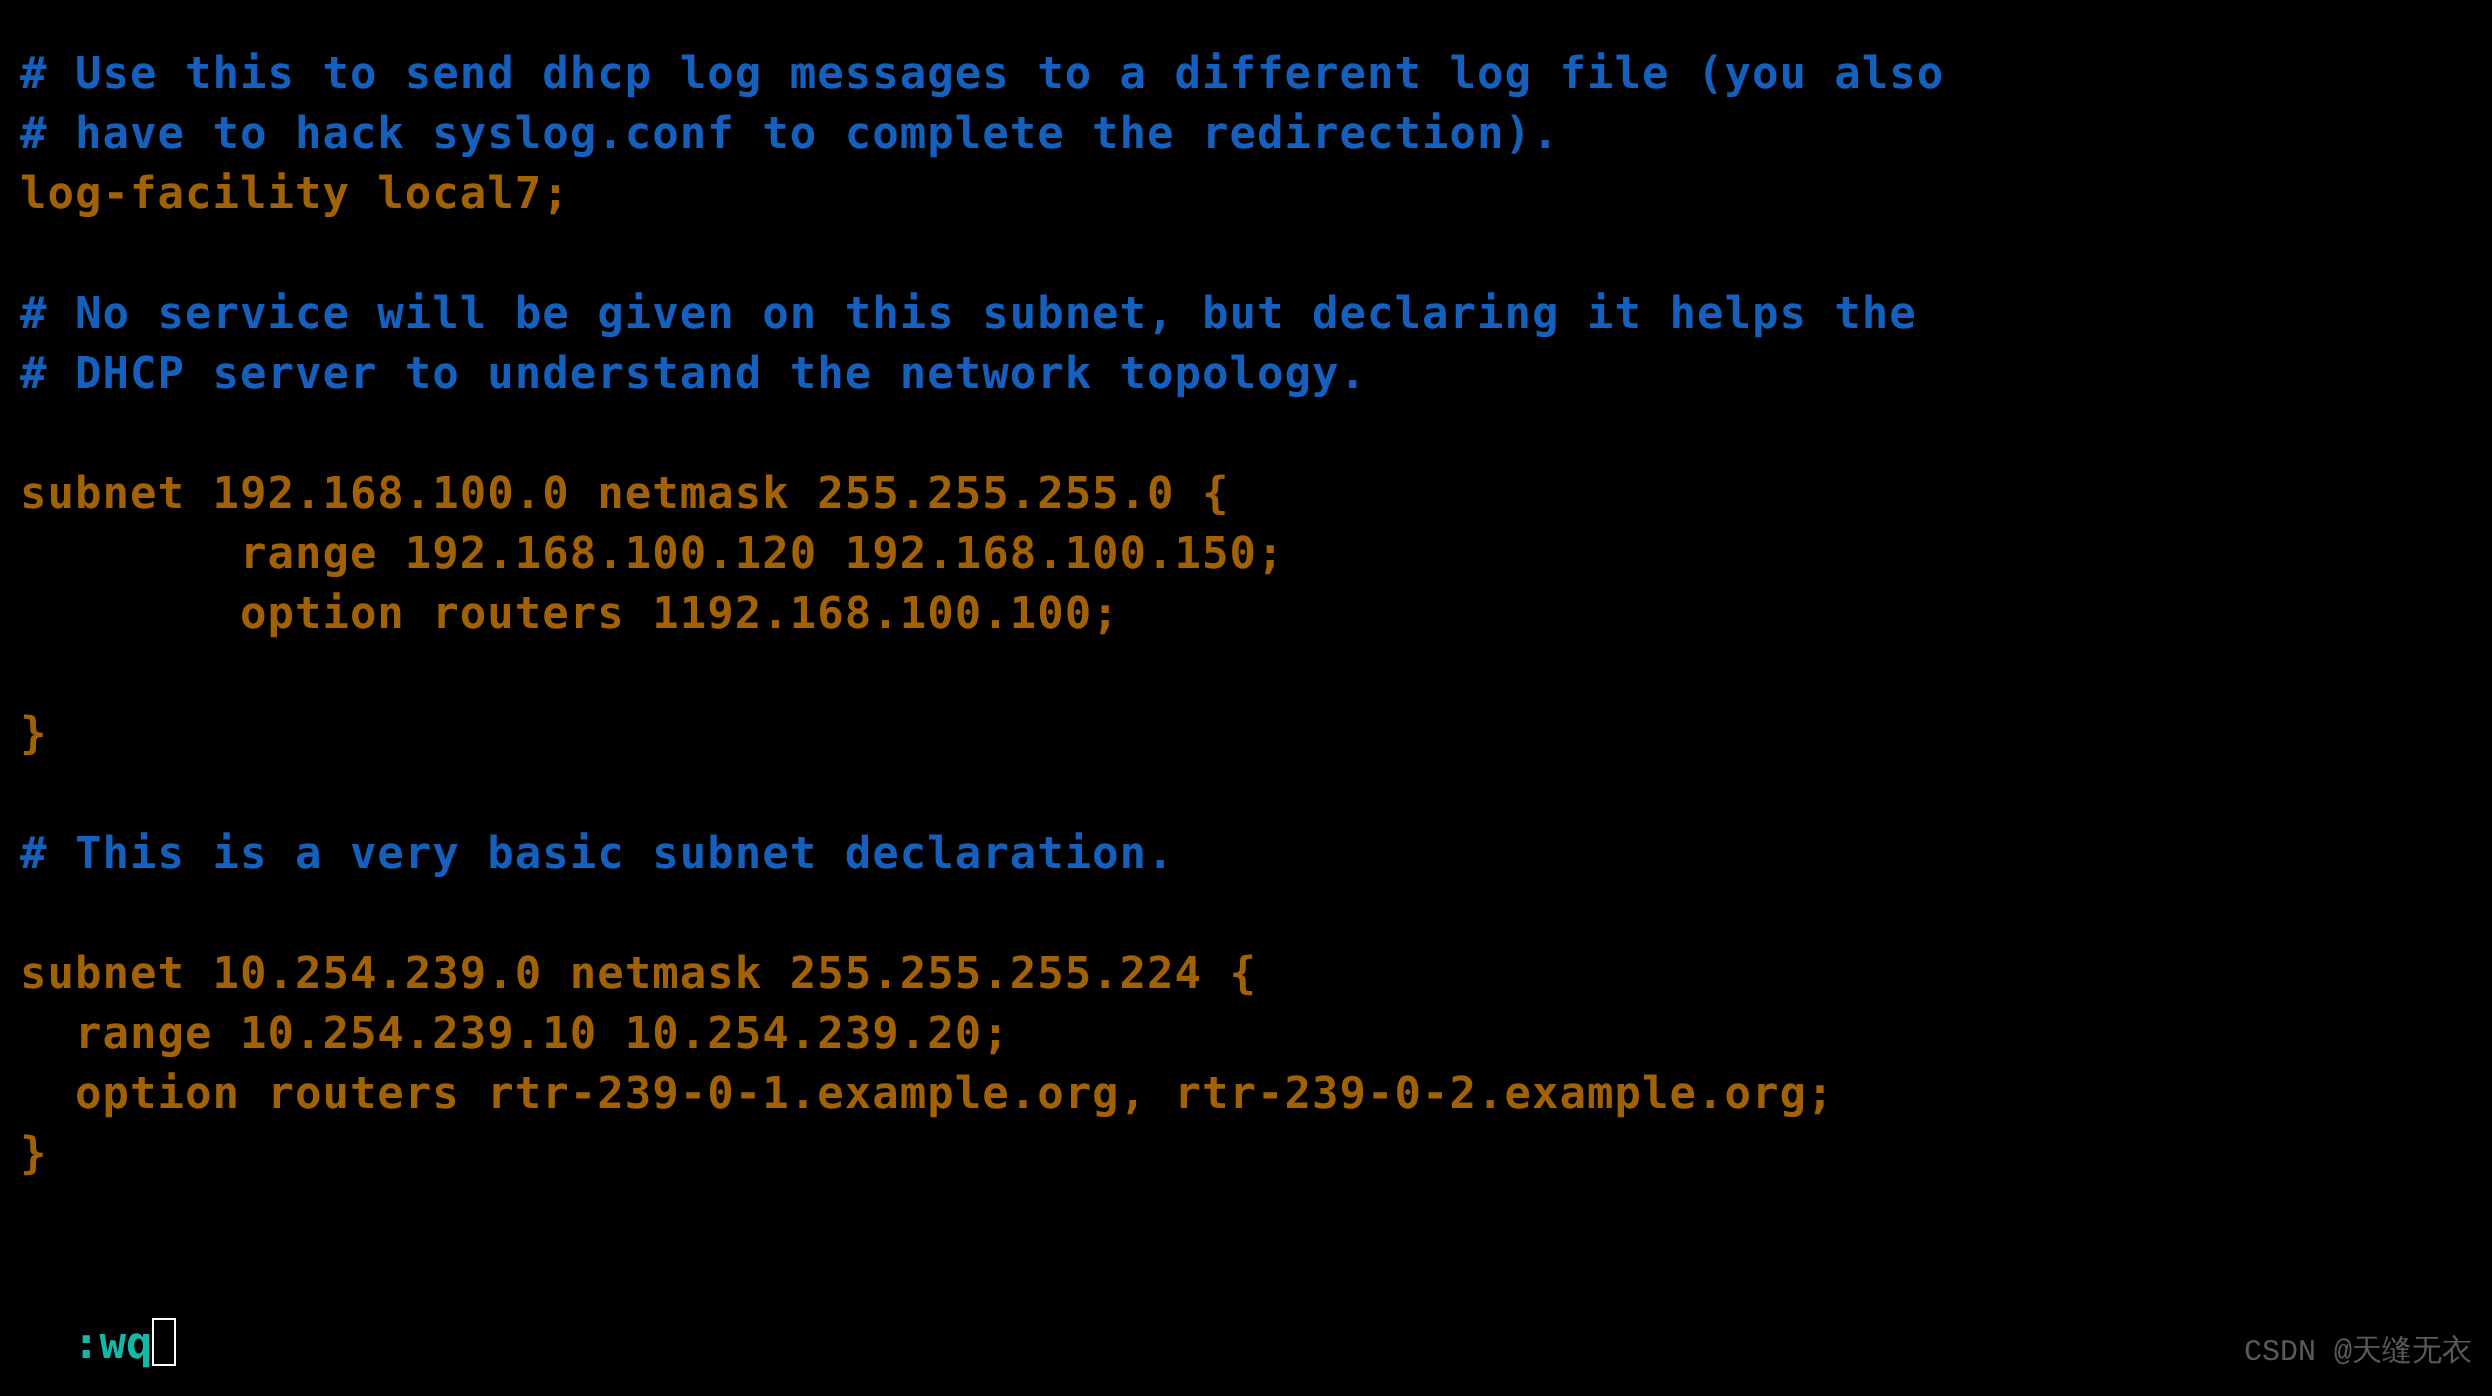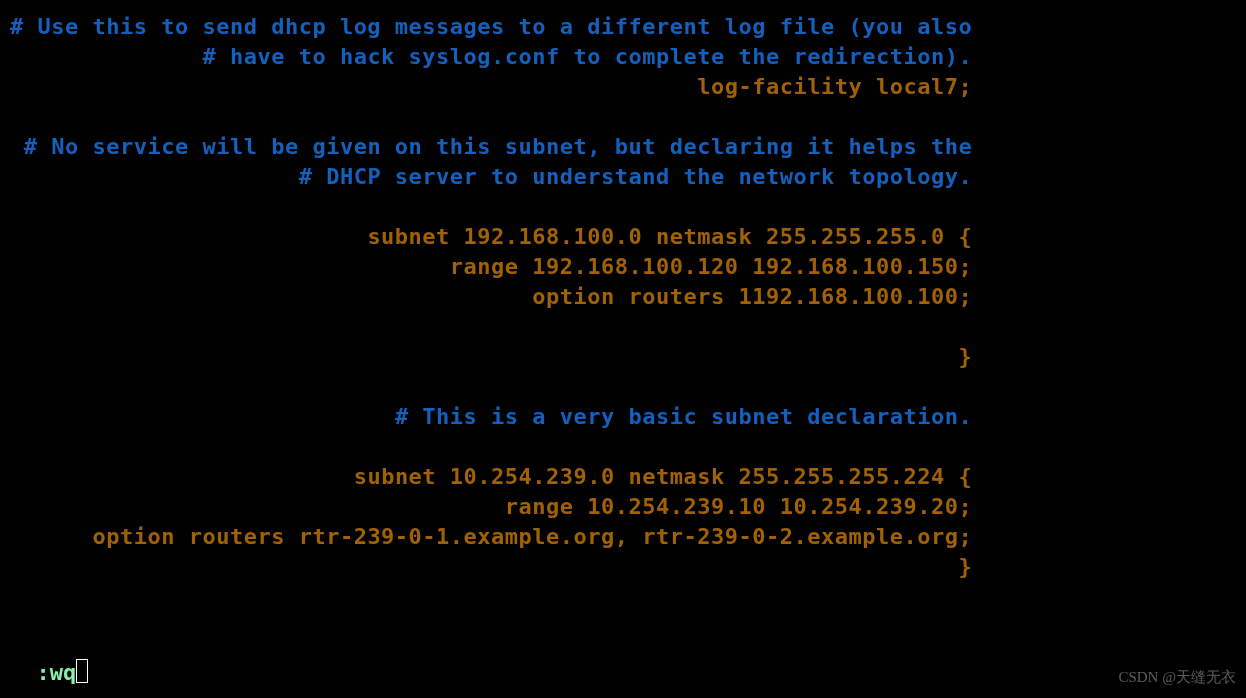--- a/index.html
+++ b/index.html
@@ -11,54 +11,53 @@
     font-family: "Consolas", "DejaVu Sans Mono", "Liberation Mono", monospace;
     font-size: 22px;
     font-weight: bold;
     line-height: 30px;
     color: #ffffff;
     overflow: hidden;
     position: relative;
   }
   .terminal {
     position: absolute;
-    top: 12px;
+    top: 23px;
     left: 10px;
     white-space: pre;
     letter-spacing: 0.5px;
-    text-align: right;
   }
   .comment {
     color: #1560bd;
   }
   .normal {
     color: #a16207;
   }
   .cmd-line {
     position: absolute;
     left: 10px;
     bottom: 10px;
     white-space: pre;
-    color: #86efac;
+    color: #14b8a6;
   }
   .cursor {
     display: inline-block;
     width: 12px;
     height: 24px;
     border: 1px solid #ffffff;
     vertical-align: text-bottom;
     margin-bottom: 2px;
     box-sizing: border-box;
   }
   .watermark {
     position: absolute;
     right: 10px;
     bottom: 6px;
     color: rgba(200,200,200,0.45);
-    font-family: Liberation Serif, serif;
+    font-family: Liberation Mono, monospace;
     font-size: 15px;
     font-weight: normal;
     text-align: right;
   }
 </style>
 </head>
 <body>
 
 <div class="terminal"><div class="comment"># Use this to send dhcp log messages to a different log file (you also</div><div class="comment"># have to hack syslog.conf to complete the redirection).</div><div class="normal">log-facility local7;</div><div class="normal">&nbsp;</div><div class="comment"># No service will be given on this subnet, but declaring it helps the</div><div class="comment"># DHCP server to understand the network topology.</div><div class="normal">&nbsp;</div><div class="normal">subnet 192.168.100.0 netmask 255.255.255.0 {</div><div class="normal">        range 192.168.100.120 192.168.100.150;</div><div class="normal">        option routers 1192.168.100.100;</div><div class="normal">&nbsp;</div><div class="normal">}</div><div class="normal">&nbsp;</div><div class="comment"># This is a very basic subnet declaration.</div><div class="normal">&nbsp;</div><div class="normal">subnet 10.254.239.0 netmask 255.255.255.224 {</div><div class="normal">  range 10.254.239.10 10.254.239.20;</div><div class="normal">  option routers rtr-239-0-1.example.org, rtr-239-0-2.example.org;</div><div class="normal">}</div></div>
 

